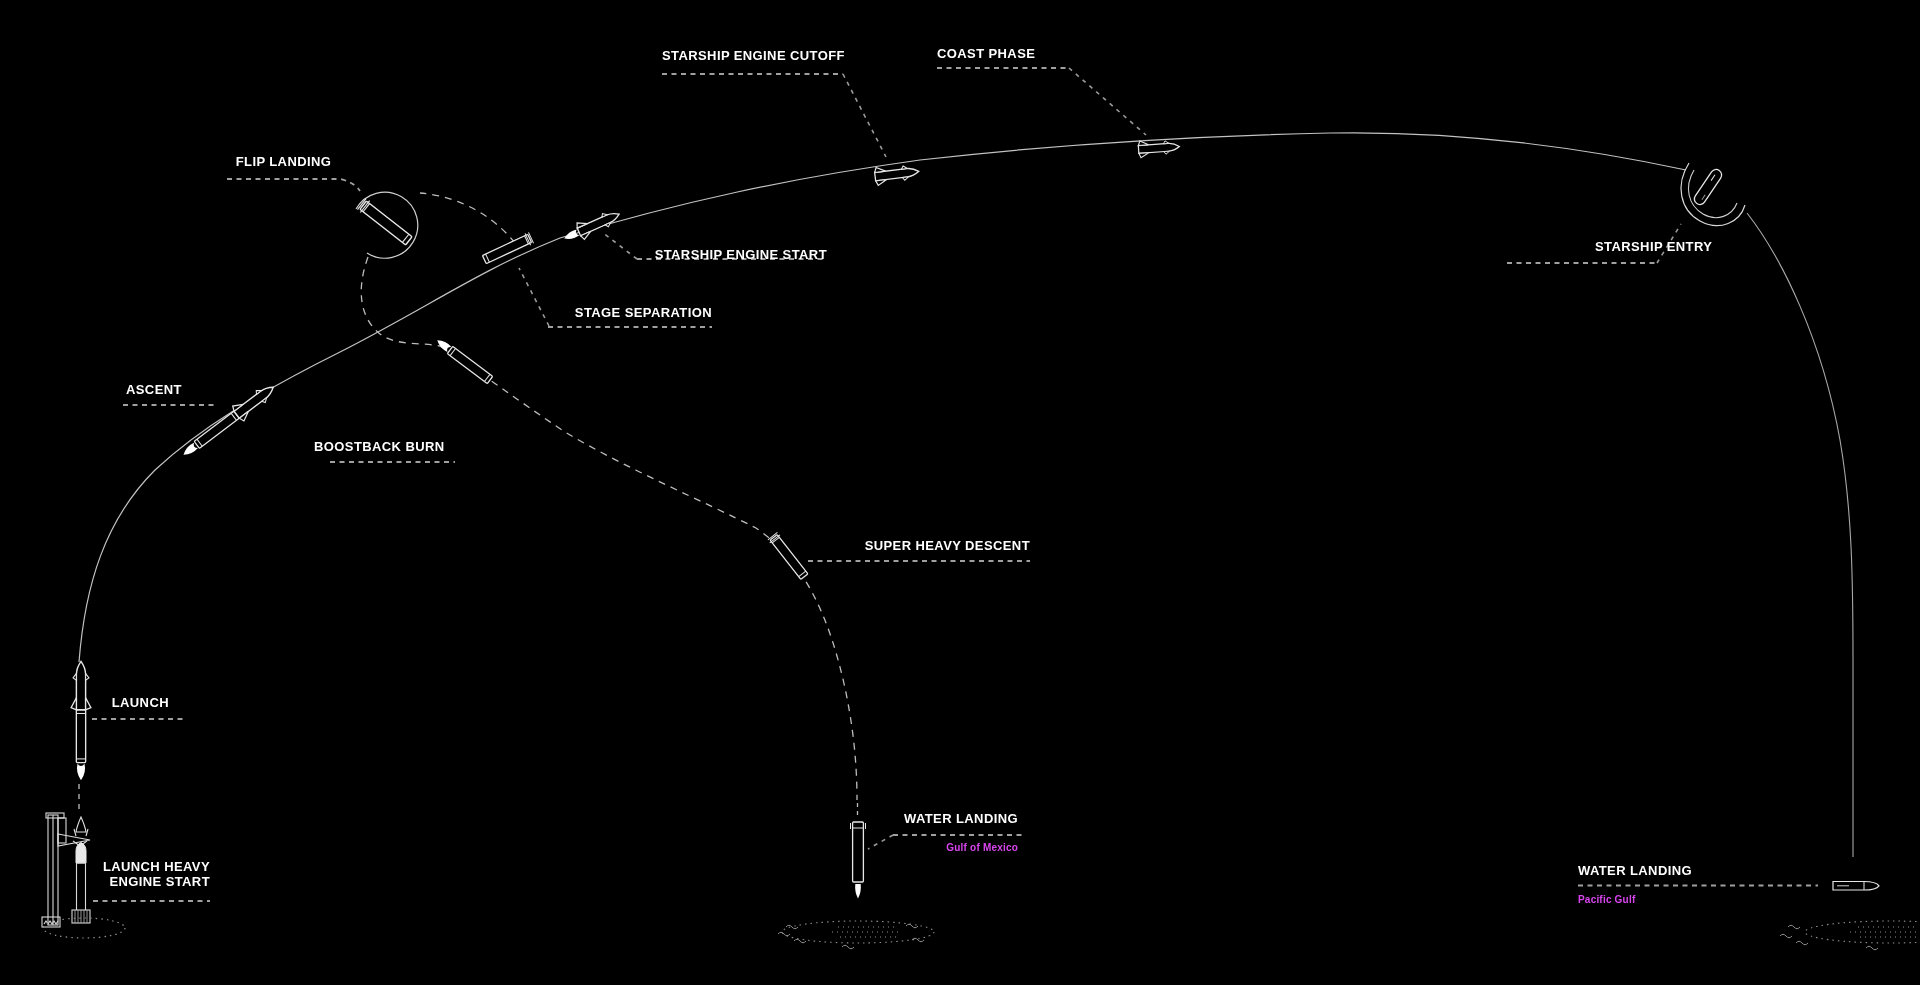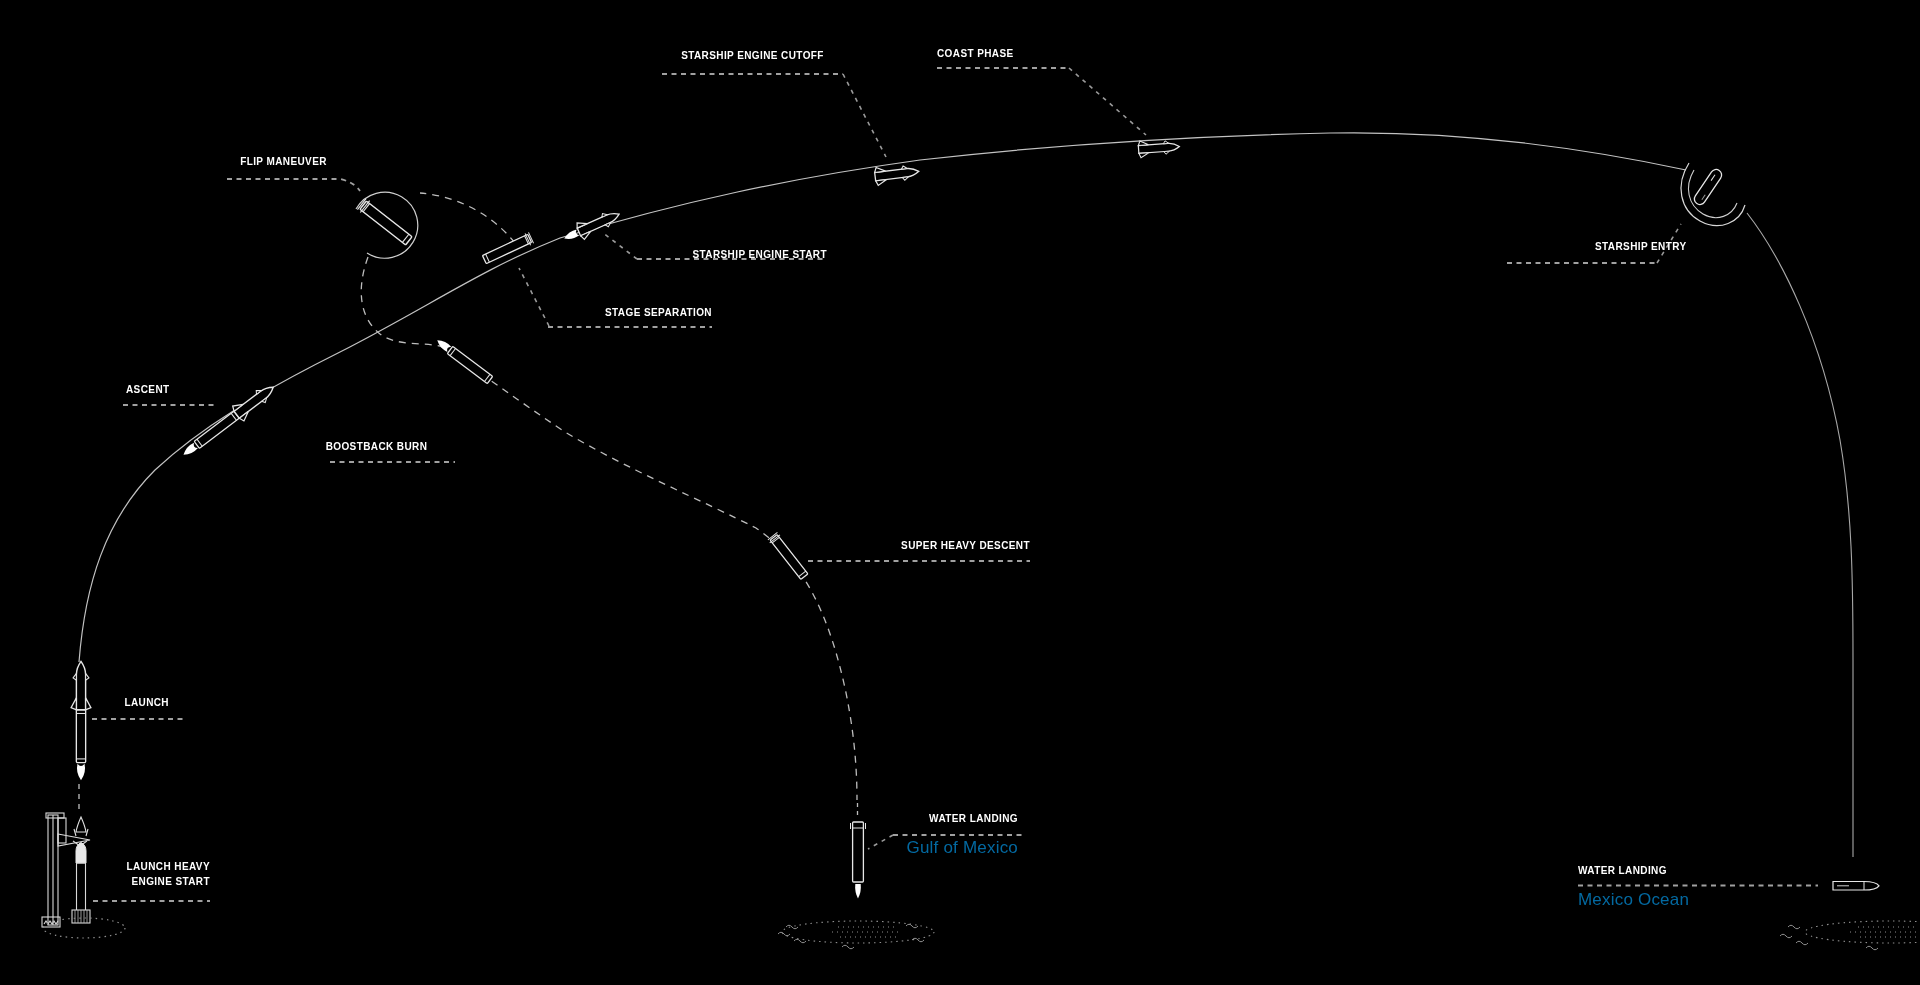--- a/index.html
+++ b/index.html
@@ -1,22 +1,22 @@
 <!DOCTYPE html>
 <html><head>
 <meta charset="utf-8">
 <style>
   html,body{margin:0;padding:0;background:#000;}
   #stage{position:relative;width:1920px;height:985px;background:#000;overflow:hidden;
          font-family:"Liberation Sans",sans-serif;}
   #scene{position:absolute;left:0;top:0;}
-  .label{position:absolute;color:#fff;font-weight:700;font-size:10px;line-height:14.5px;
+  .label{position:absolute;color:#fff;font-weight:700;font-size:13px;line-height:14.5px;
          letter-spacing:.4px;white-space:nowrap;}
   .label span{display:block;}
-  .sublabel{position:absolute;color:#0369a1;font-weight:400;font-size:17px;line-height:14px;
+  .sublabel{position:absolute;color:#d946ef;font-weight:700;font-size:10px;line-height:14px;
          letter-spacing:.2px;white-space:nowrap;}
   .al{text-align:left}.ar{text-align:right}.ac{text-align:center}
 </style>
 </head>
 <body>
 
 <div id="stage">
 
   <svg id="scene" width="1920" height="985" viewBox="0 0 1920 985">
     <defs>
@@ -214,21 +214,21 @@
   <div class="label ar" style="left:93px;top:860px;width:117px">
     <span>LAUNCH HEAVY</span>
     <span>ENGINE START</span>
   </div>
 
   <div class="label al" style="left:126px;top:383px;width:92px">
     <span>ASCENT</span>
   </div>
 
   <div class="label ac" style="left:227px;top:155px;width:113px">
-    <span>FLIP MANEUVER</span>
+    <span>FLIP LANDING</span>
   </div>
 
   <div class="label ac" style="left:314px;top:440px;width:125px">
     <span>BOOSTBACK BURN</span>
   </div>
 
   <div class="label ar" style="left:548px;top:306px;width:164px">
     <span>STAGE SEPARATION</span>
   </div>
 
@@ -256,16 +256,16 @@
   </div>
 
   <div class="label al" style="left:1595px;top:240px;width:148px">
     <span>STARSHIP ENTRY</span>
   </div>
 
   <div class="label al" style="left:1578px;top:864px;width:240px">
     <span>WATER LANDING</span>
   </div>
   <div class="sublabel al" style="left:1578px;top:893px;width:240px">
-    <span>Mexico Ocean</span>
+    <span>Pacific Gulf</span>
   </div>
 
 </div>
 
 </body></html>

